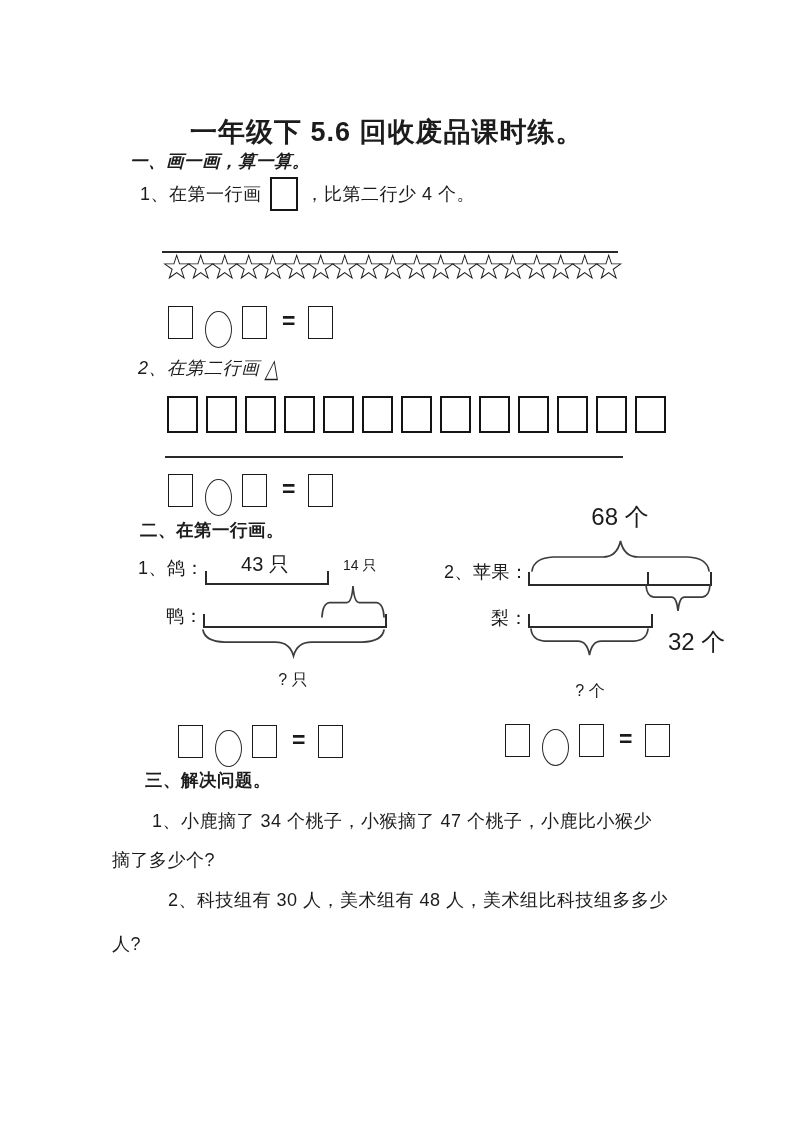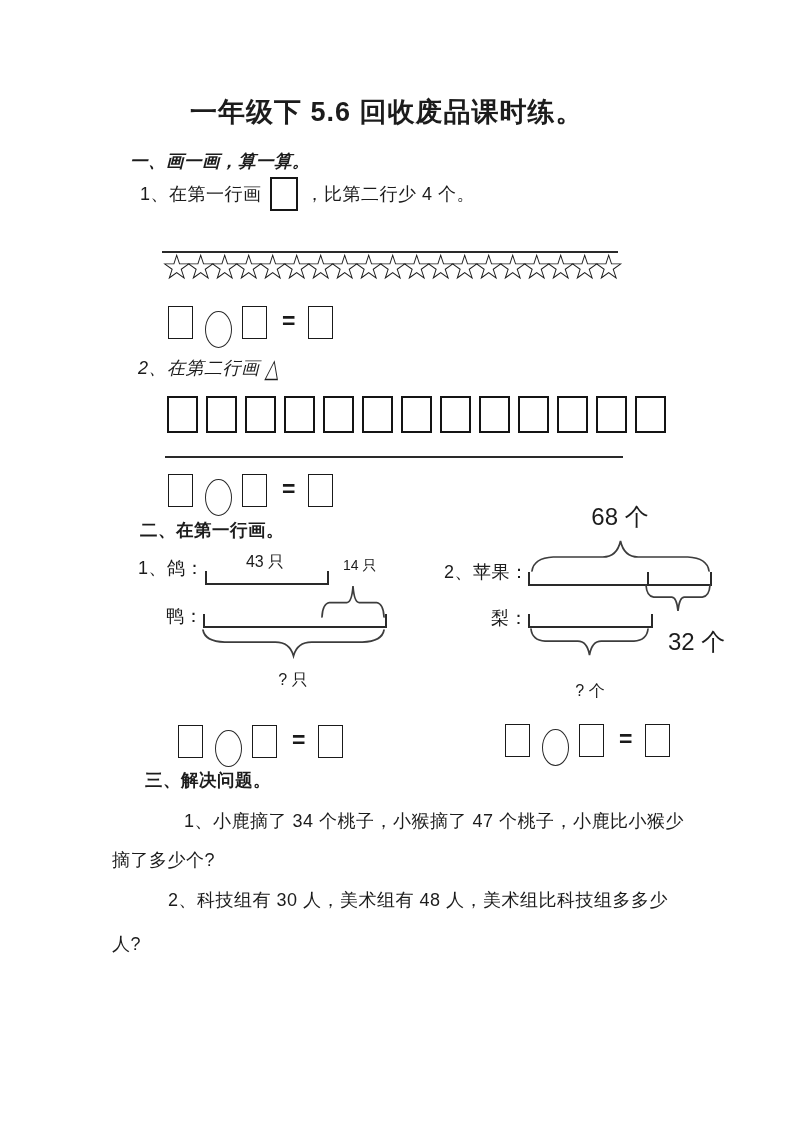--- a/index.html
+++ b/index.html
@@ -1,26 +1,26 @@
 <!DOCTYPE html>
 <html><head>
 <meta charset="utf-8">
 <style>
   html,body { margin:0; padding:0; background:#ffffff; }
   .page {
     position:relative; width:793px; height:1122px; background:#fff;
     font-family:"Liberation Sans", sans-serif; color:#1c1c1c; overflow:hidden;
   }
   .t { position:absolute; white-space:nowrap; line-height:1.25; }
-  .title { font-size:27px; font-weight:bold; letter-spacing:1px; }
+  .title { font-size:27px; font-weight:bold; letter-spacing:1px;margin-top:20px; }
   .h { font-size:17.5px; font-weight:bold; letter-spacing:0.5px; }
   .body18 { font-size:18px; letter-spacing:0.5px; }
   .small14 { font-size:14px; }
   .num19 { font-size:24px; }
-  .num20 { font-size:16px; }
+  .num20 { font-size:20px; }
   .q16 { font-size:16px; }
   .center { text-align:center; }
 
   .hline { position:absolute; border-top:2px solid #2a2a2a; }
   .bracket { position:absolute; border-left:2px solid #2a2a2a;
              border-right:2px solid #2a2a2a; border-bottom:2px solid #2a2a2a; }
   .tick { position:absolute; width:0; border-left:2px solid #2a2a2a; }
 
   .brace { position:absolute; }
   .brace svg { width:100%; height:100%; display:block; overflow:visible; }
@@ -188,18 +188,18 @@
   <div class="eq" style="left:505px; top:724px;">
     <span class="box"></span>
     <span class="circle"></span>
     <span class="box"></span>
     <span class="equals">=</span>
     <span class="box"></span>
   </div>
 
   <div class="t h" style="left:145px; top:770px;">三、解决问题。</div>
 
-  <div class="t body18" style="left:184px; top:810px;text-align:right;">1、小鹿摘了 34 个桃子，小猴摘了 47 个桃子，小鹿比小猴少</div>
+  <div class="t body18" style="left:152px; top:810px;text-align:right;">1、小鹿摘了 34 个桃子，小猴摘了 47 个桃子，小鹿比小猴少</div>
   <div class="t body18" style="left:112px; top:849px;">摘了多少个?</div>
   <div class="t body18" style="left:168px; top:889px;">2、科技组有 30 人，美术组有 48 人，美术组比科技组多多少</div>
   <div class="t body18" style="left:112px; top:933px;">人?</div>
 
 </div>
 
 </body></html>

